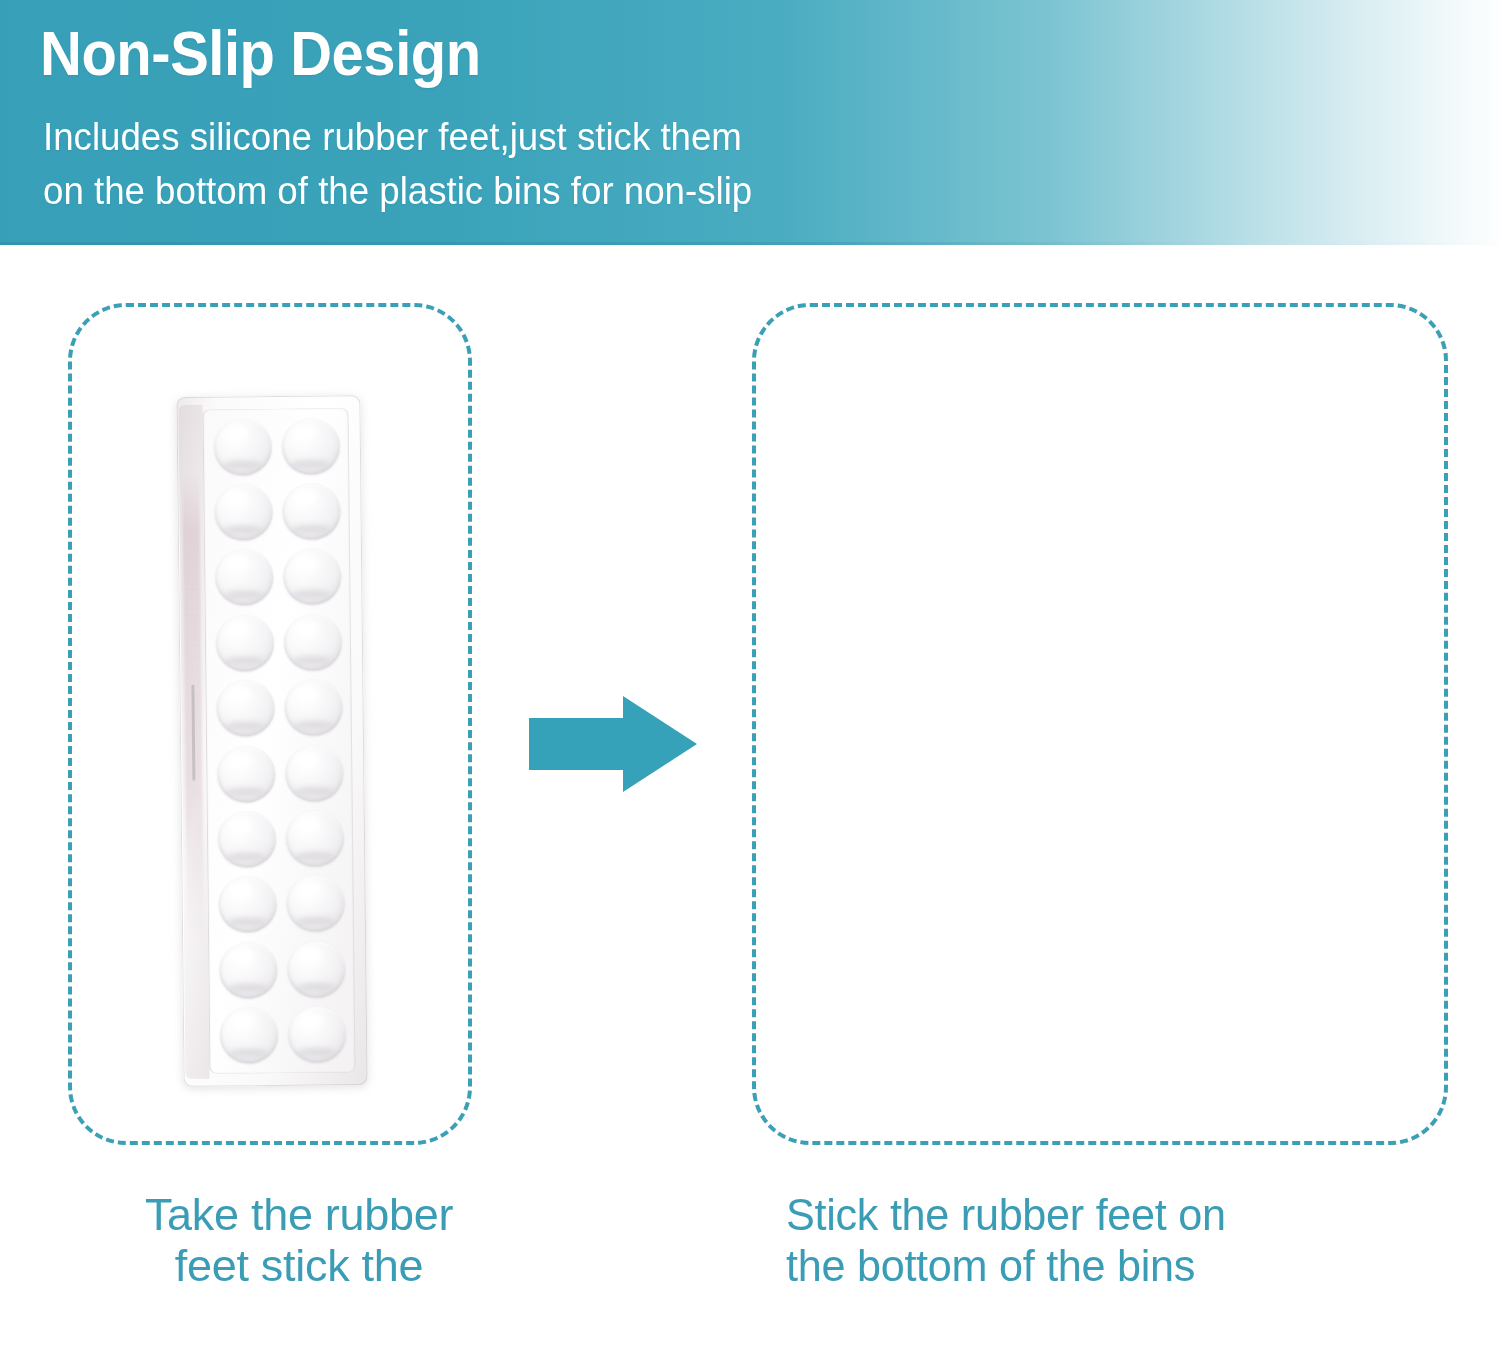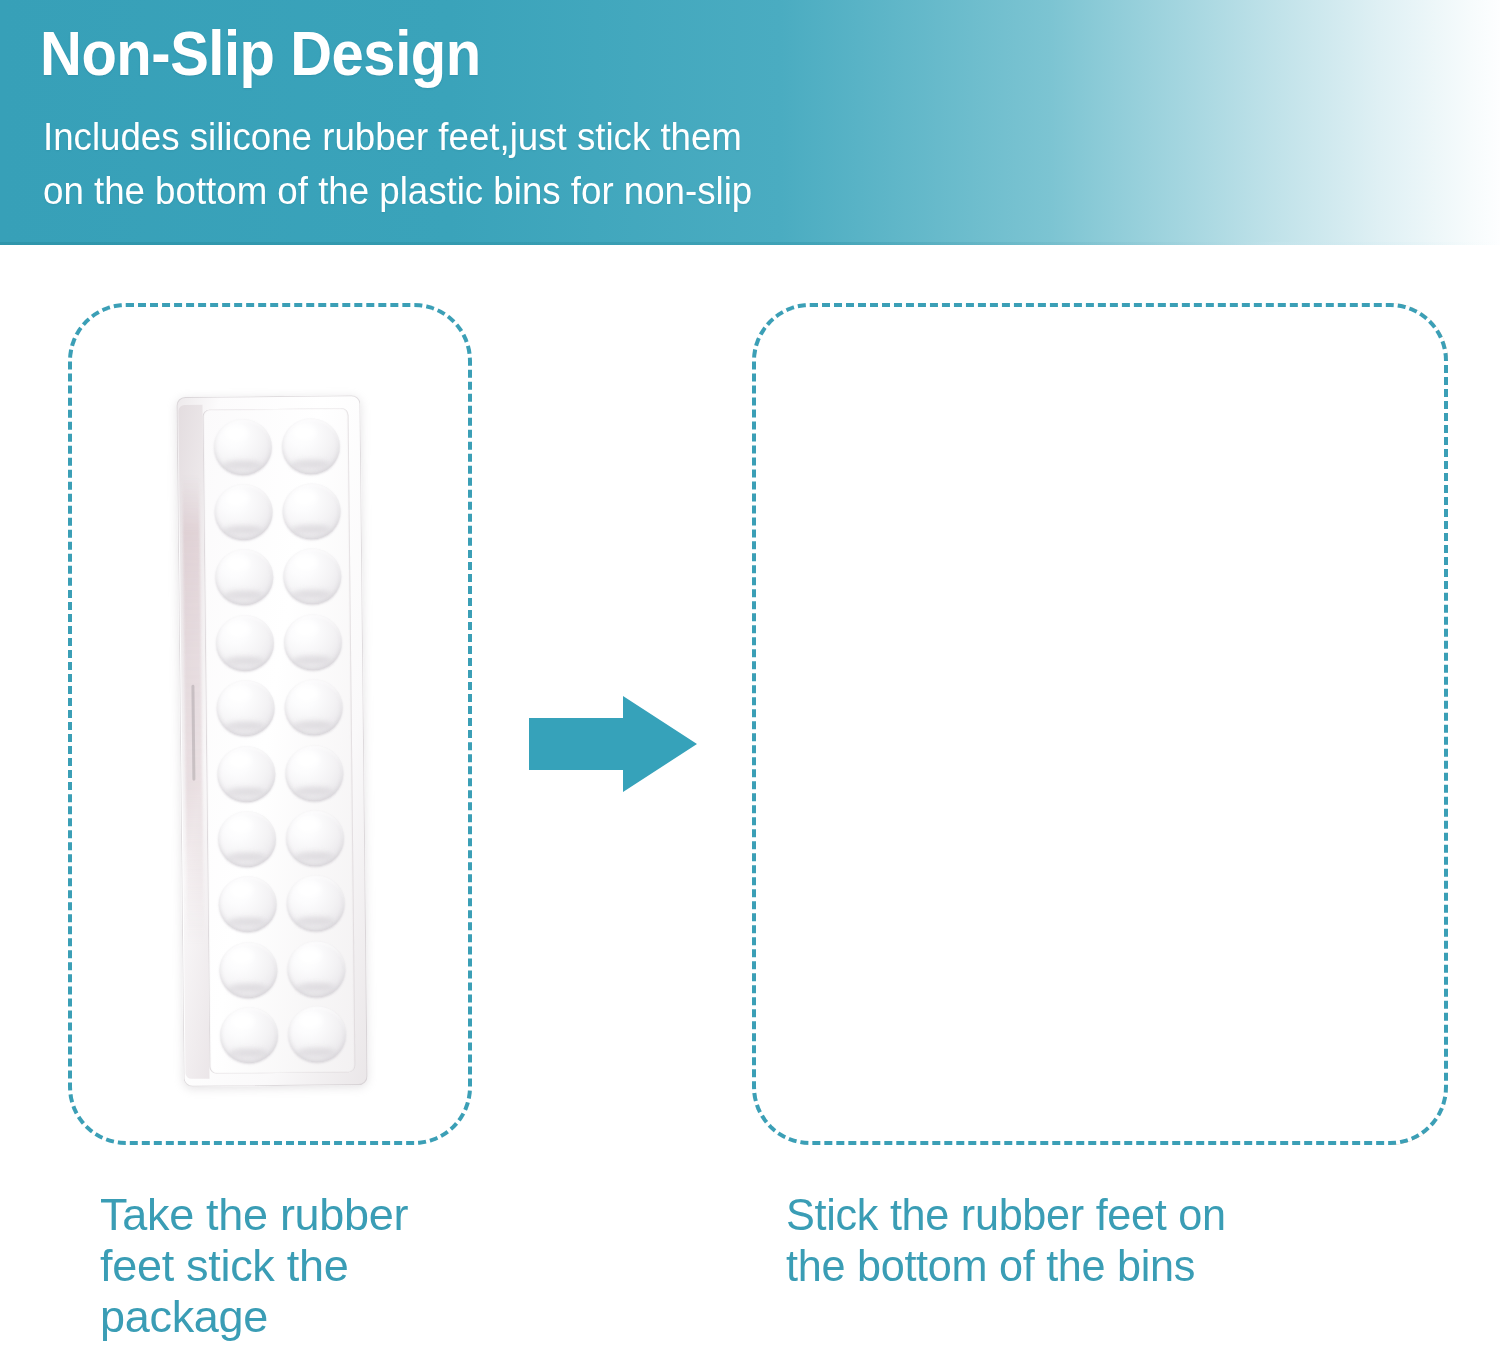--- a/index.html
+++ b/index.html
@@ -283,21 +283,21 @@
 
   
   .caption {
     position: absolute;
     color: #3a9db5;
     font-size: 45px;
     line-height: 51px;
     font-weight: 500;
     letter-spacing: -0.3px;
   }
-  #caption-left  { left: 100px;  top: 1189px; width: 430px; }
+  #caption-left  { left: 84px;  top: 1189px; width: 430px; text-align: center; }
   #caption-right { left: 786px; top: 1189px; width: 680px; transform: scaleX(0.96); transform-origin: left top; }
   .caption .cap-line { display: block; white-space: nowrap; }
 </style>
 </head>
 <body>
 
 <div id="page">
 
   <div id="header">
     <div id="header-title">Non-Slip Design</div>
@@ -575,21 +575,20 @@
 
     <div id="thumb"></div>
 
   </div>
 
   <div class="panel" id="panel-right"></div>
 
   <div class="caption" id="caption-left">
     <span class="cap-line">Take the rubber</span>
     <span class="cap-line">feet stick the</span>
-    <span class="cap-line">package</span>
   </div>
 
   <div class="caption" id="caption-right">
     <span class="cap-line">Stick the rubber feet on</span>
     <span class="cap-line">the bottom of the bins</span>
   </div>
 
 </div>
 
 </body></html>

